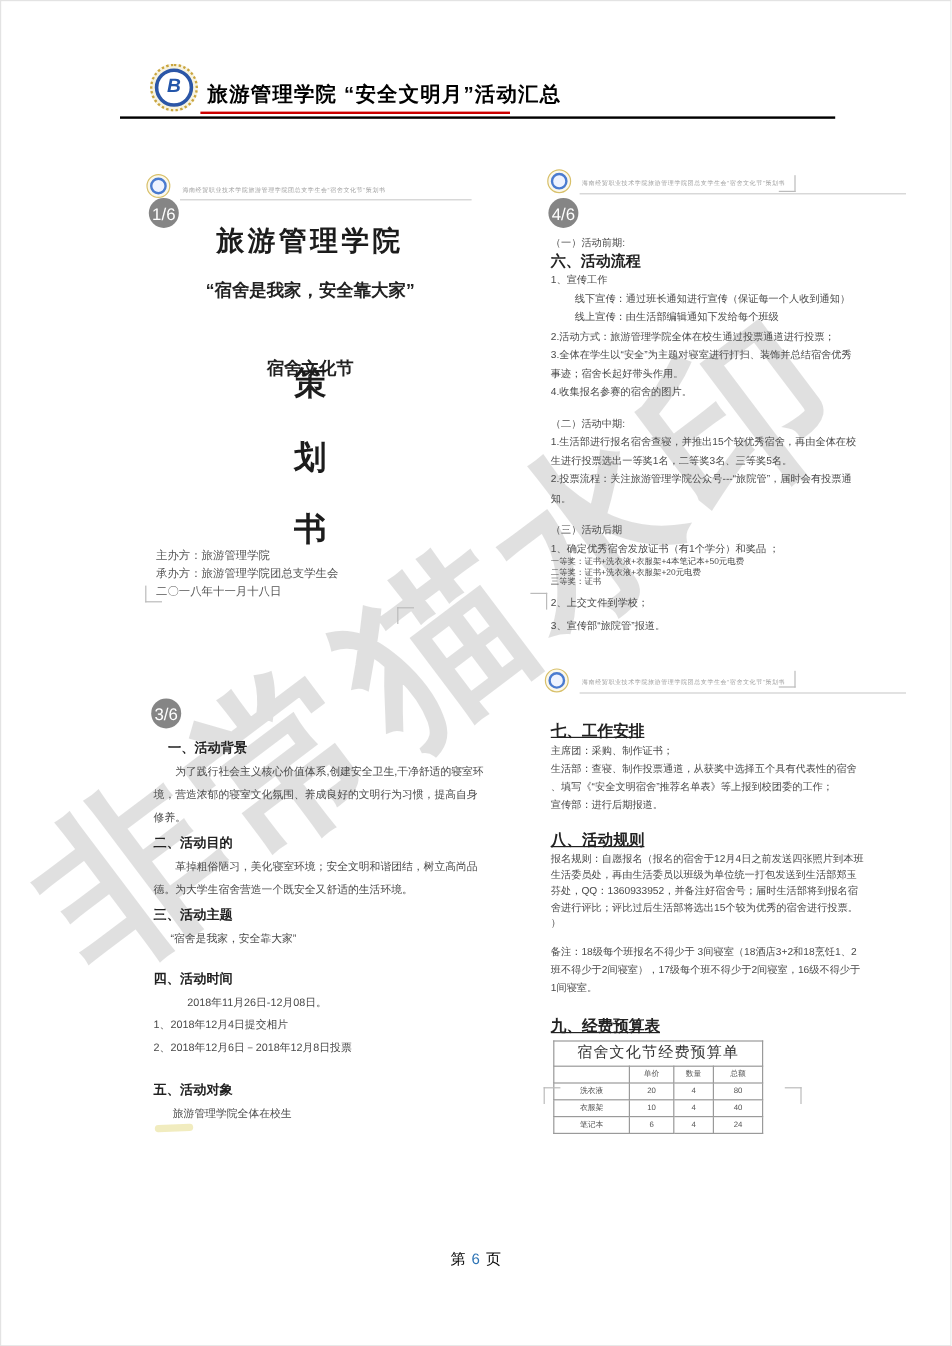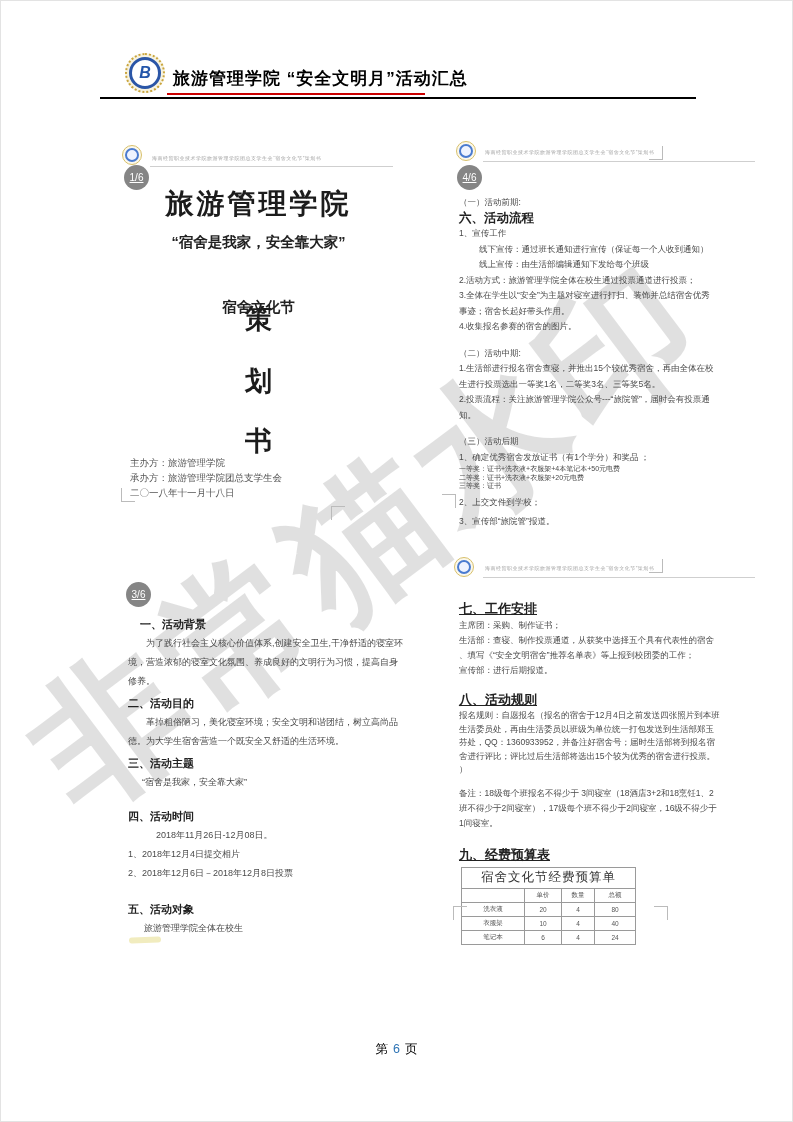--- a/index.html
+++ b/index.html
@@ -30,24 +30,24 @@
   
   .tn { position:absolute; z-index:2; }
   .mlogo { position:absolute; width:20px; height:20px; border-radius:50%;
            border:1px solid #d8c06a; background:#fbf8ec; box-sizing:border-box; }
   .mlogo::after { content:""; position:absolute; left:2px; top:2px; right:2px; bottom:2px;
                   border-radius:50%; border:2px solid #4a7bd0; background:#eef3ff; }
   .mhead { position:absolute; font-size:5px; color:#a0a0a0; white-space:nowrap; letter-spacing:0.5px; }
   .mhline { position:absolute; height:1px; background:#cfcfcf; }
   .badge { position:absolute; width:25px; height:25px; border-radius:50%;
            background:rgba(106,106,106,0.82); color:#fff; display:flex; align-items:center;
-           justify-content:center; font-size:10px; z-index:3;text-decoration:underline; }
+           justify-content:center; font-size:14px; z-index:3; }
 
   .c { text-align:center; width:100%; position:absolute; left:0; }
-  #p1 .t1 { top:44px; font-size:28px; font-weight:bold; letter-spacing:3px; color:#1c1c1c; }
+  #p1 .t1 { top:44px; font-size:23px; font-weight:bold; letter-spacing:3px; color:#1c1c1c; }
   #p1 .t2 { top:92px; font-size:14.5px; font-weight:bold; color:#222; }
   #p1 .t3 { top:120px; font-size:14.5px; font-weight:bold; color:#222;margin-top:37px; }
   #p1 .big { font-size:27px; font-weight:bold; color:#1c1c1c; }
   #p1 .info { position:absolute; left:14px; font-size:9.5px; color:#555; white-space:nowrap; }
 
   .body4 { position:absolute; left:8px; top:52px; width:302px; font-size:8.5px; color:#4a4a4a; }
   .body4 .h { font-size:12.5px; font-weight:bold; color:#222; }
   .l { white-space:nowrap; line-height:15.5px; }
   .l.ind { padding-left:20px; }
   .l.gap { margin-top:11px; }

